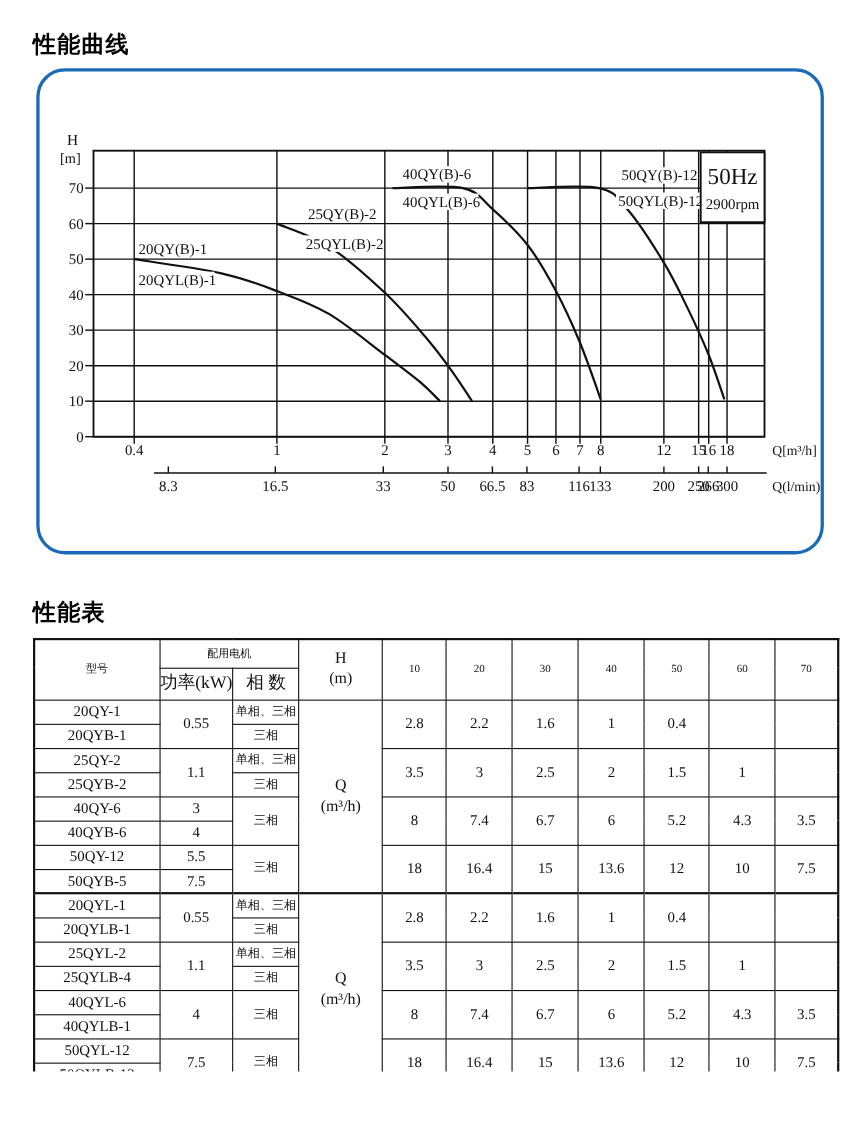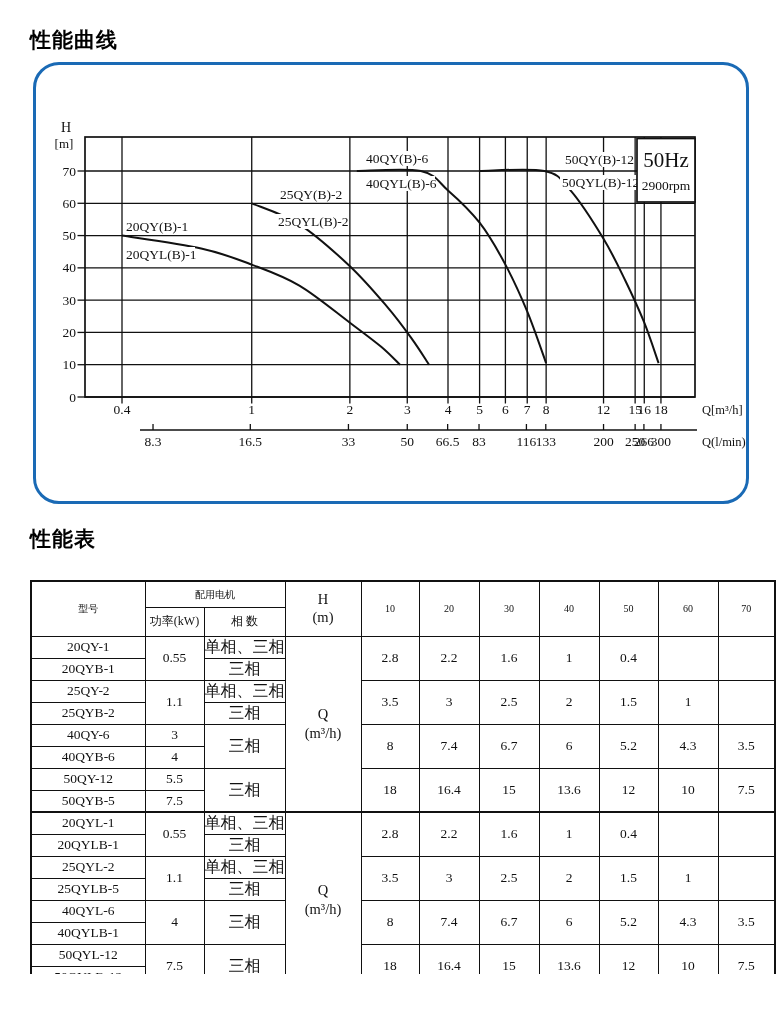--- a/index.html
+++ b/index.html
@@ -1,32 +1,32 @@
 <!DOCTYPE html>
 <html style="--panel-blue: #1a6ab5;"><head>
 <meta charset="utf-8">
 <style>
   html,body{margin:0;padding:0;background:#fff;width:780px;height:1025px;position:relative;
     font-family:"Liberation Serif","DejaVu Serif",serif;color:#111;}
   .page{position:absolute;inset:0;width:780px;height:974px;overflow:hidden;background:#ffffff;}
   .sec-title{position:absolute;left:30px;font-family:"Liberation Sans","DejaVu Sans",sans-serif;
     font-weight:bold;font-size:21px;letter-spacing:1px;color:#000;}
   #title-curves{top:26px;}
-  #title-table{top:525px;}
+  #title-table{top:543px;}
   .chart-panel{position:absolute;left:33px;top:62px;width:716px;height:442px;
     border:3px solid var(--panel-blue,#1a6ab5);border-radius:26px;background:#fff;box-sizing:border-box;}
   #chart-svg{position:absolute;left:0;top:0;}
   
   #perf-table{position:absolute;left:30px;top:580px;border-collapse:collapse;table-layout:fixed;
     border:2px solid #111;}
   #perf-table td,#perf-table th{border:1px solid #111;padding:0;text-align:center;vertical-align:middle;
     font-weight:normal;font-size:13.5px;line-height:1.15;overflow:hidden;white-space:nowrap;background:#fff;color:#111;}
   #perf-table th{font-size:10px;}
-  #perf-table .cjk-small{font-size:16px;letter-spacing:0px;}
-  #perf-table .cjk-mid{font-size:12px;}
+  #perf-table .cjk-small{font-size:11px;letter-spacing:0px;}
+  #perf-table .cjk-mid{font-size:16px;}
   #perf-table tr.hrow1{height:26px;}
   #perf-table tr.hrow2{height:29px;}
   #perf-table tr.drow{height:22px;padding-left:20px;}
   #perf-table .block-top td{border-top:2px solid #111;}
   #perf-table .qcell{font-size:14.5px;line-height:1.3;}
   #perf-table .hcell{font-size:14.5px;line-height:1.2;}
 </style>
 </head>
 <body>
 
@@ -288,21 +288,21 @@
           <td class="cjk-small">单相、三相</td>
           <td rowspan="2">3.5</td>
           <td rowspan="2">3</td>
           <td rowspan="2">2.5</td>
           <td rowspan="2">2</td>
           <td rowspan="2">1.5</td>
           <td rowspan="2">1</td>
           <td rowspan="2"></td>
         </tr>
         <tr class="drow">
-          <td>25QYLB-5</td>
+          <td>25QYLB-4</td>
           <td class="cjk-small">三相</td>
         </tr>
         <tr class="drow">
           <td>40QYL-6</td>
           <td rowspan="2">4</td>
           <td class="cjk-small" rowspan="2">三相</td>
           <td rowspan="2">8</td>
           <td rowspan="2">7.4</td>
           <td rowspan="2">6.7</td>
           <td rowspan="2">6</td>

